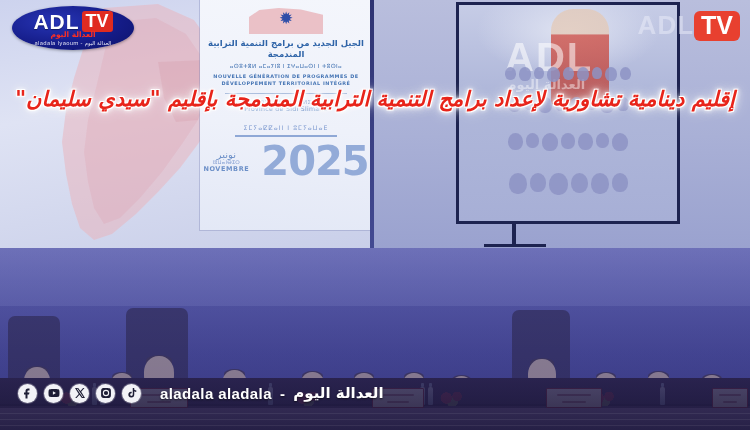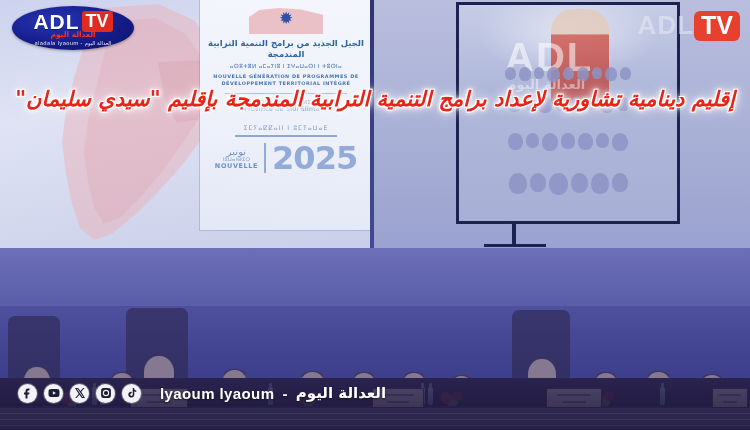--- a/index.html
+++ b/index.html
@@ -61,21 +61,21 @@
   .p-prov-fr { font-size:6.2px; color:#5f87c4; letter-spacing:.3px; }
   .p-tif2 { font-size:6.2px; color:#7e9ad0; letter-spacing:1px; margin-top:12px;}
   .p-renc { font-size:9.5px; color:#8aa3d4; letter-spacing:.3px; margin-top:1px;}
   .p-bar  { width:66%; height:2px; background:#8fa8d6; margin:4px auto 6px auto; }
   .p-date { display:flex; align-items:center; justify-content:center; gap:6px; margin-top:2px;}
   .p-date .dcol { text-align:center; line-height:1.1; }
   .p-date .d-ar { font-size:10px; color:#6d90c8; direction:rtl;}
   .p-date .d-tif{ font-size:5px; color:#7e9ad0; letter-spacing:.3px;}
   .p-date .d-fr { font-size:6.5px; color:#6d90c8; letter-spacing:.6px; font-weight:700;}
   .p-date .dbar { width:2px; height:30px; background:#93abd8; }
-  .p-year { font-size:32px; color:#93abd8; font-weight:700; letter-spacing:-1px; line-height:.9;}
+  .p-year { font-size:40px; color:#93abd8; font-weight:700; letter-spacing:-1px; line-height:.9;}
 
   
   .screen {
     position:absolute; left:82px; top:2px; width:224px; height:222px;
     background:linear-gradient(180deg,#cfd4ea 0%,#b9c0de 100%);
     border:3px solid #1d2350;
     overflow:hidden;
   }
   .screen .aud-bg {
     position:absolute; inset:0;
@@ -307,21 +307,21 @@
         <div class="p-fr">NOUVELLE GÉNÉRATION DE PROGRAMMES DE DÉVELOPPEMENT TERRITORIAL INTÉGRÉ</div>
         <div class="p-sep"></div>
         <div class="p-prov-tif">ⵜⴰⵙⴳⴰ ⵏ ⵙⵉⴷⵉ ⵙⵍⵉⵎⴰⵏ</div>
         <div class="p-prov-fr">Province de Sidi Slimane</div>
         <div class="p-tif2">ⵉⵎⵢⴰⵇⵇⴰⵏⵏ ⵏ ⵓⵎⵢⴰⵡⴰⴹ</div>
         <div class="p-bar"></div>
         <div class="p-date">
           <div class="dcol">
             <div class="d-ar">نونبر</div>
             <div class="d-tif">ⵏⵓⵡⴰⵏⴱⵉⵔ</div>
-            <div class="d-fr">NOUVELLE</div>
+            <div class="d-fr">NOVEMBRE</div>
           </div>
           <div class="dbar"></div>
           <div class="p-year">2025</div>
         </div>
       </div>
     </div>
 
     <div class="panel-divider"></div>
 
     <div class="panel panel-right">
@@ -554,21 +554,21 @@
           <path d="M12 2.2c3.2 0 3.6 0 4.9.1 1.2.1 1.8.2 2.2.4.6.2 1 .5 1.4.9.4.4.7.8.9 1.4.2.4.4 1 .4 2.2.1 1.3.1 1.7.1 4.9s0 3.6-.1 4.9c-.1 1.2-.2 1.8-.4 2.2-.2.6-.5 1-.9 1.4-.4.4-.8.7-1.4.9-.4.2-1 .4-2.2.4-1.3.1-1.7.1-4.9.1s-3.6 0-4.9-.1c-1.2-.1-1.8-.2-2.2-.4a3.9 3.9 0 0 1-1.4-.9 3.9 3.9 0 0 1-.9-1.4c-.2-.4-.4-1-.4-2.2C2.2 15.6 2.2 15.2 2.2 12s0-3.6.1-4.9c.1-1.2.2-1.8.4-2.2.2-.6.5-1 .9-1.4.4-.4.8-.7 1.4-.9.4-.2 1-.4 2.2-.4 1.3-.1 1.7-.1 4.8-.1zm0 3.4A6.4 6.4 0 1 0 18.4 12 6.4 6.4 0 0 0 12 5.6zm0 10.6A4.2 4.2 0 1 1 16.2 12 4.2 4.2 0 0 1 12 16.2zm6.6-10.8a1.5 1.5 0 1 1-1.5-1.5 1.5 1.5 0 0 1 1.5 1.5z"></path>
         </svg>
     </div>
     <div class="soc">
       <svg viewBox="0 0 24 24">
           <path d="M16.5 2h-3v13.2a2.6 2.6 0 1 1-2.1-2.6V9.4a5.9 5.9 0 1 0 5.1 5.8V8.6a6.8 6.8 0 0 0 4 1.3V6.7a3.9 3.9 0 0 1-4-4.7z"></path>
         </svg>
     </div>
 
     <div class="banner-text">
-      <span>lyaoum lyaoum</span>
+      <span>aladala aladala</span>
       <span>-</span>
       <span class="banner-ar">العدالة اليوم</span>
     </div>
   </div>
 
   <div class="banner-strip">
     <div class="ln" style="top:5px;"></div>
     <div class="ln" style="top:11px;"></div>
     <div class="ln" style="top:17px;"></div>
   </div>

